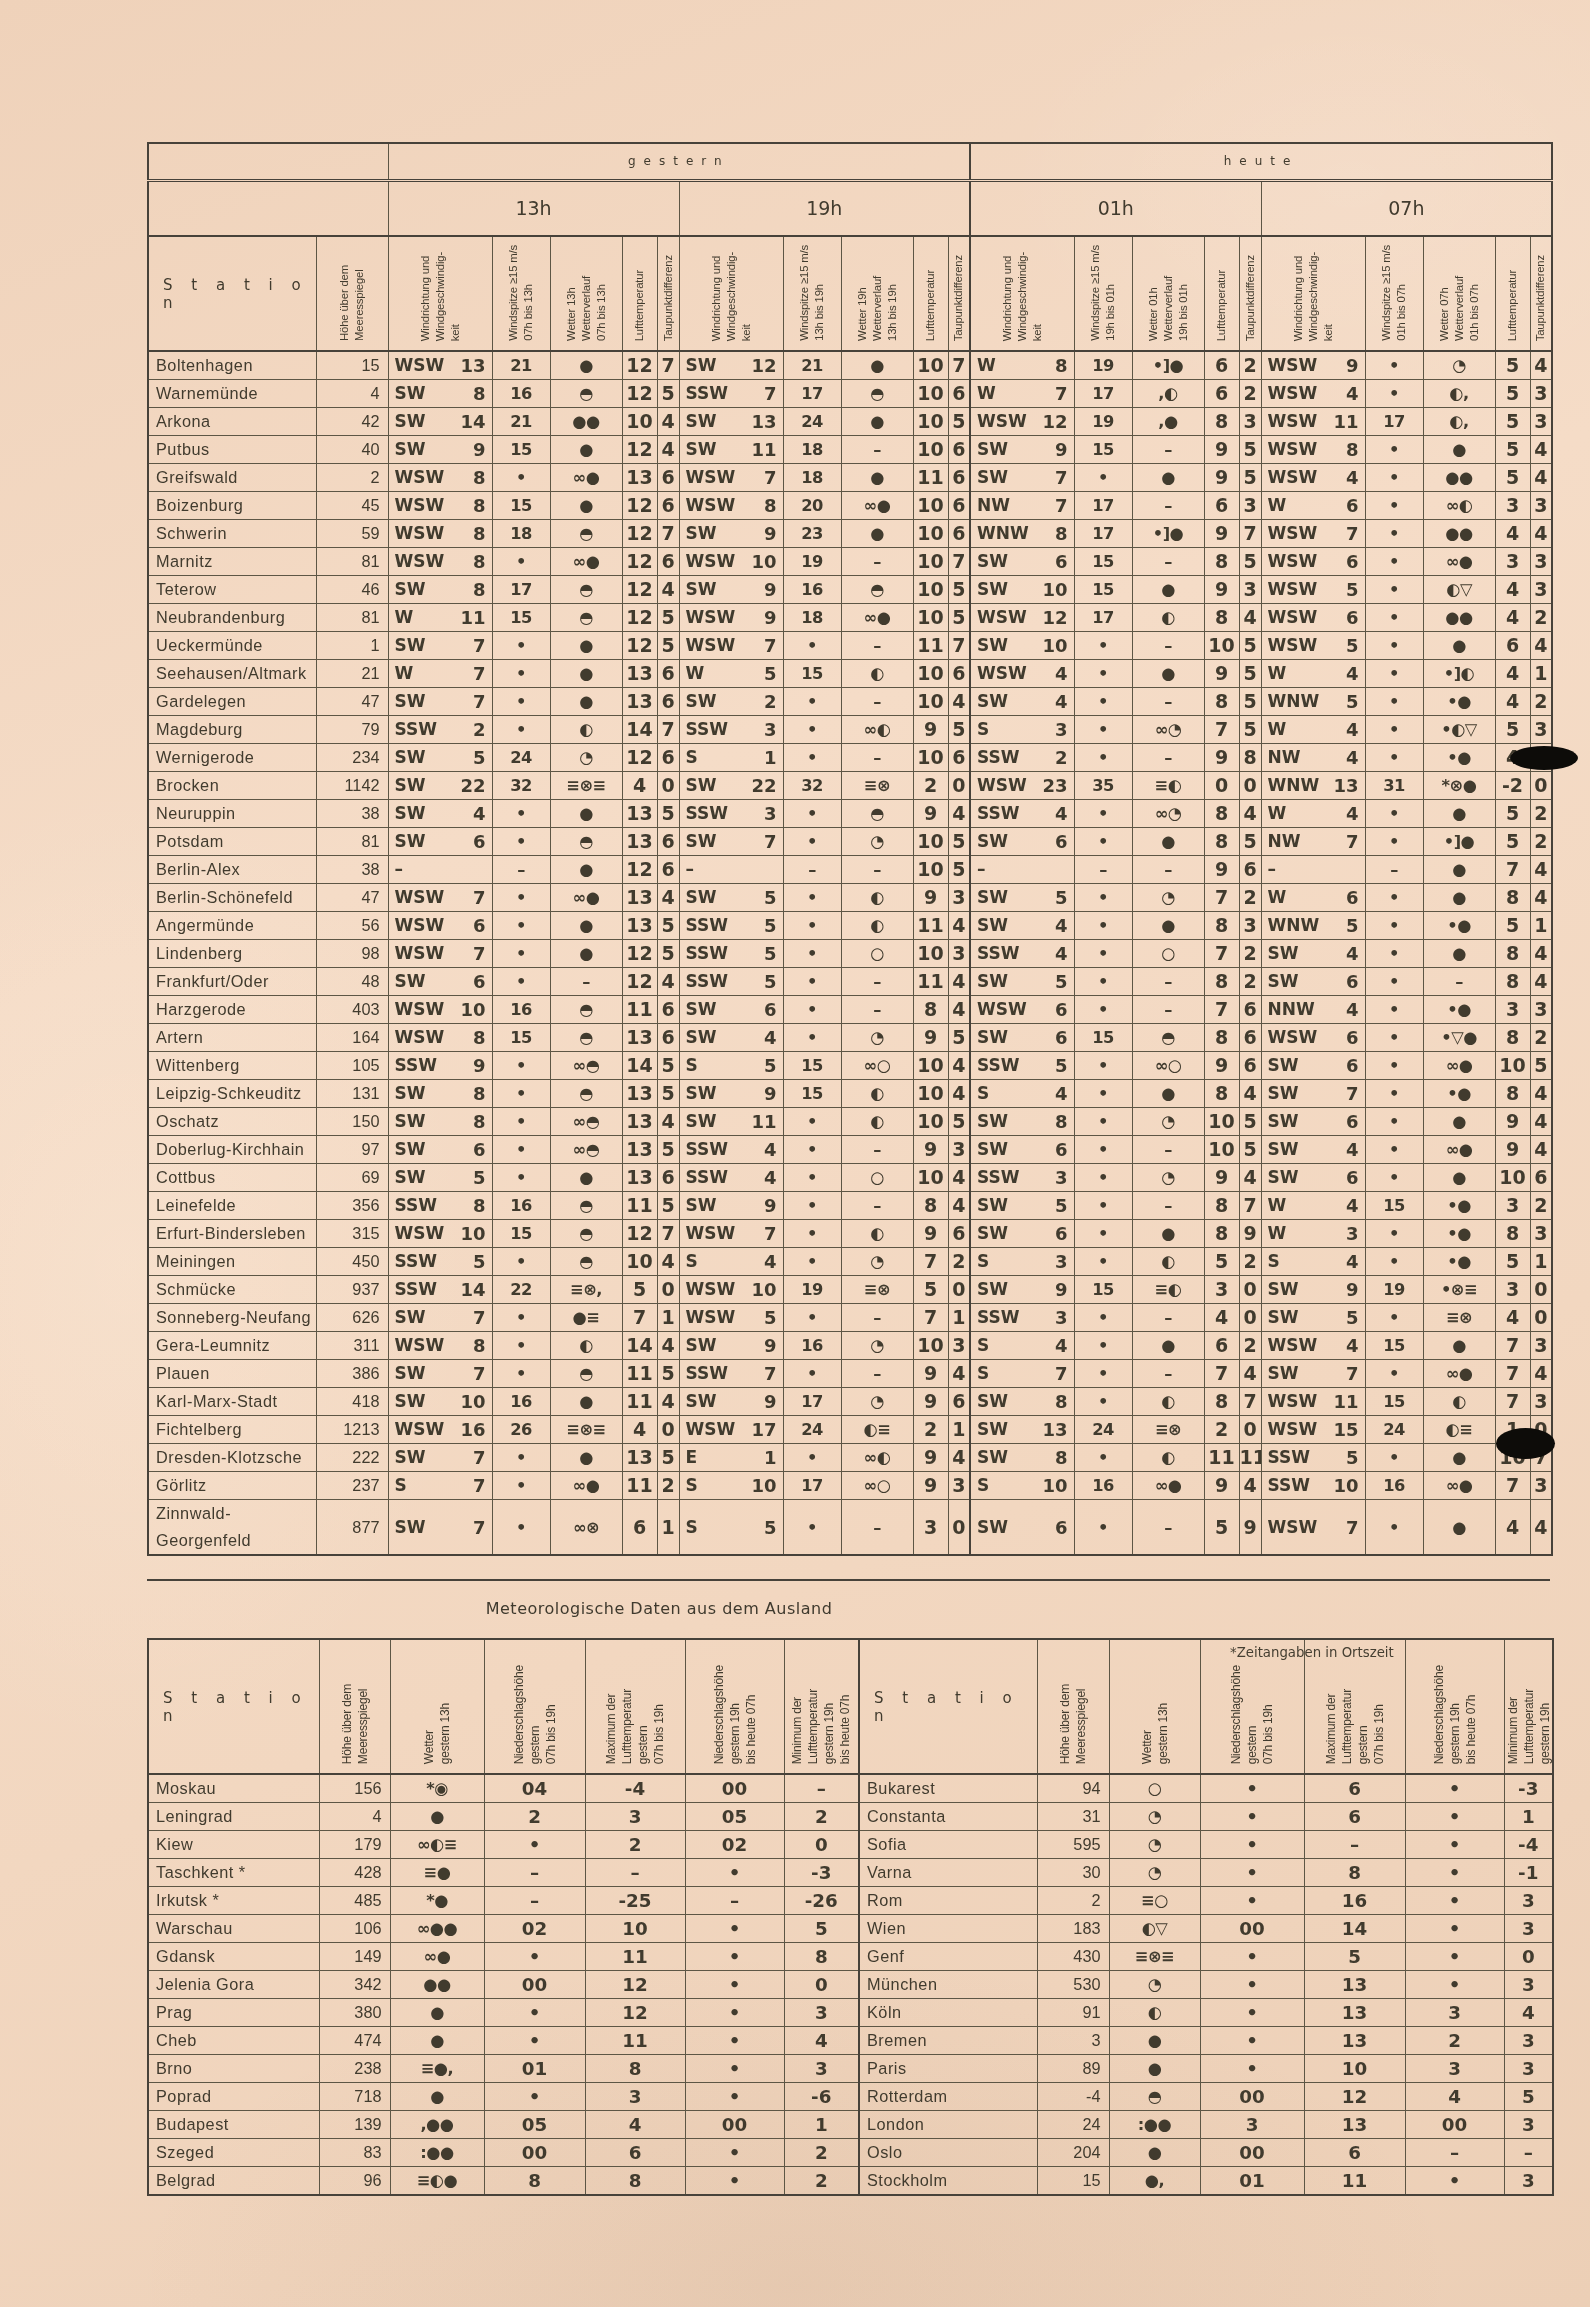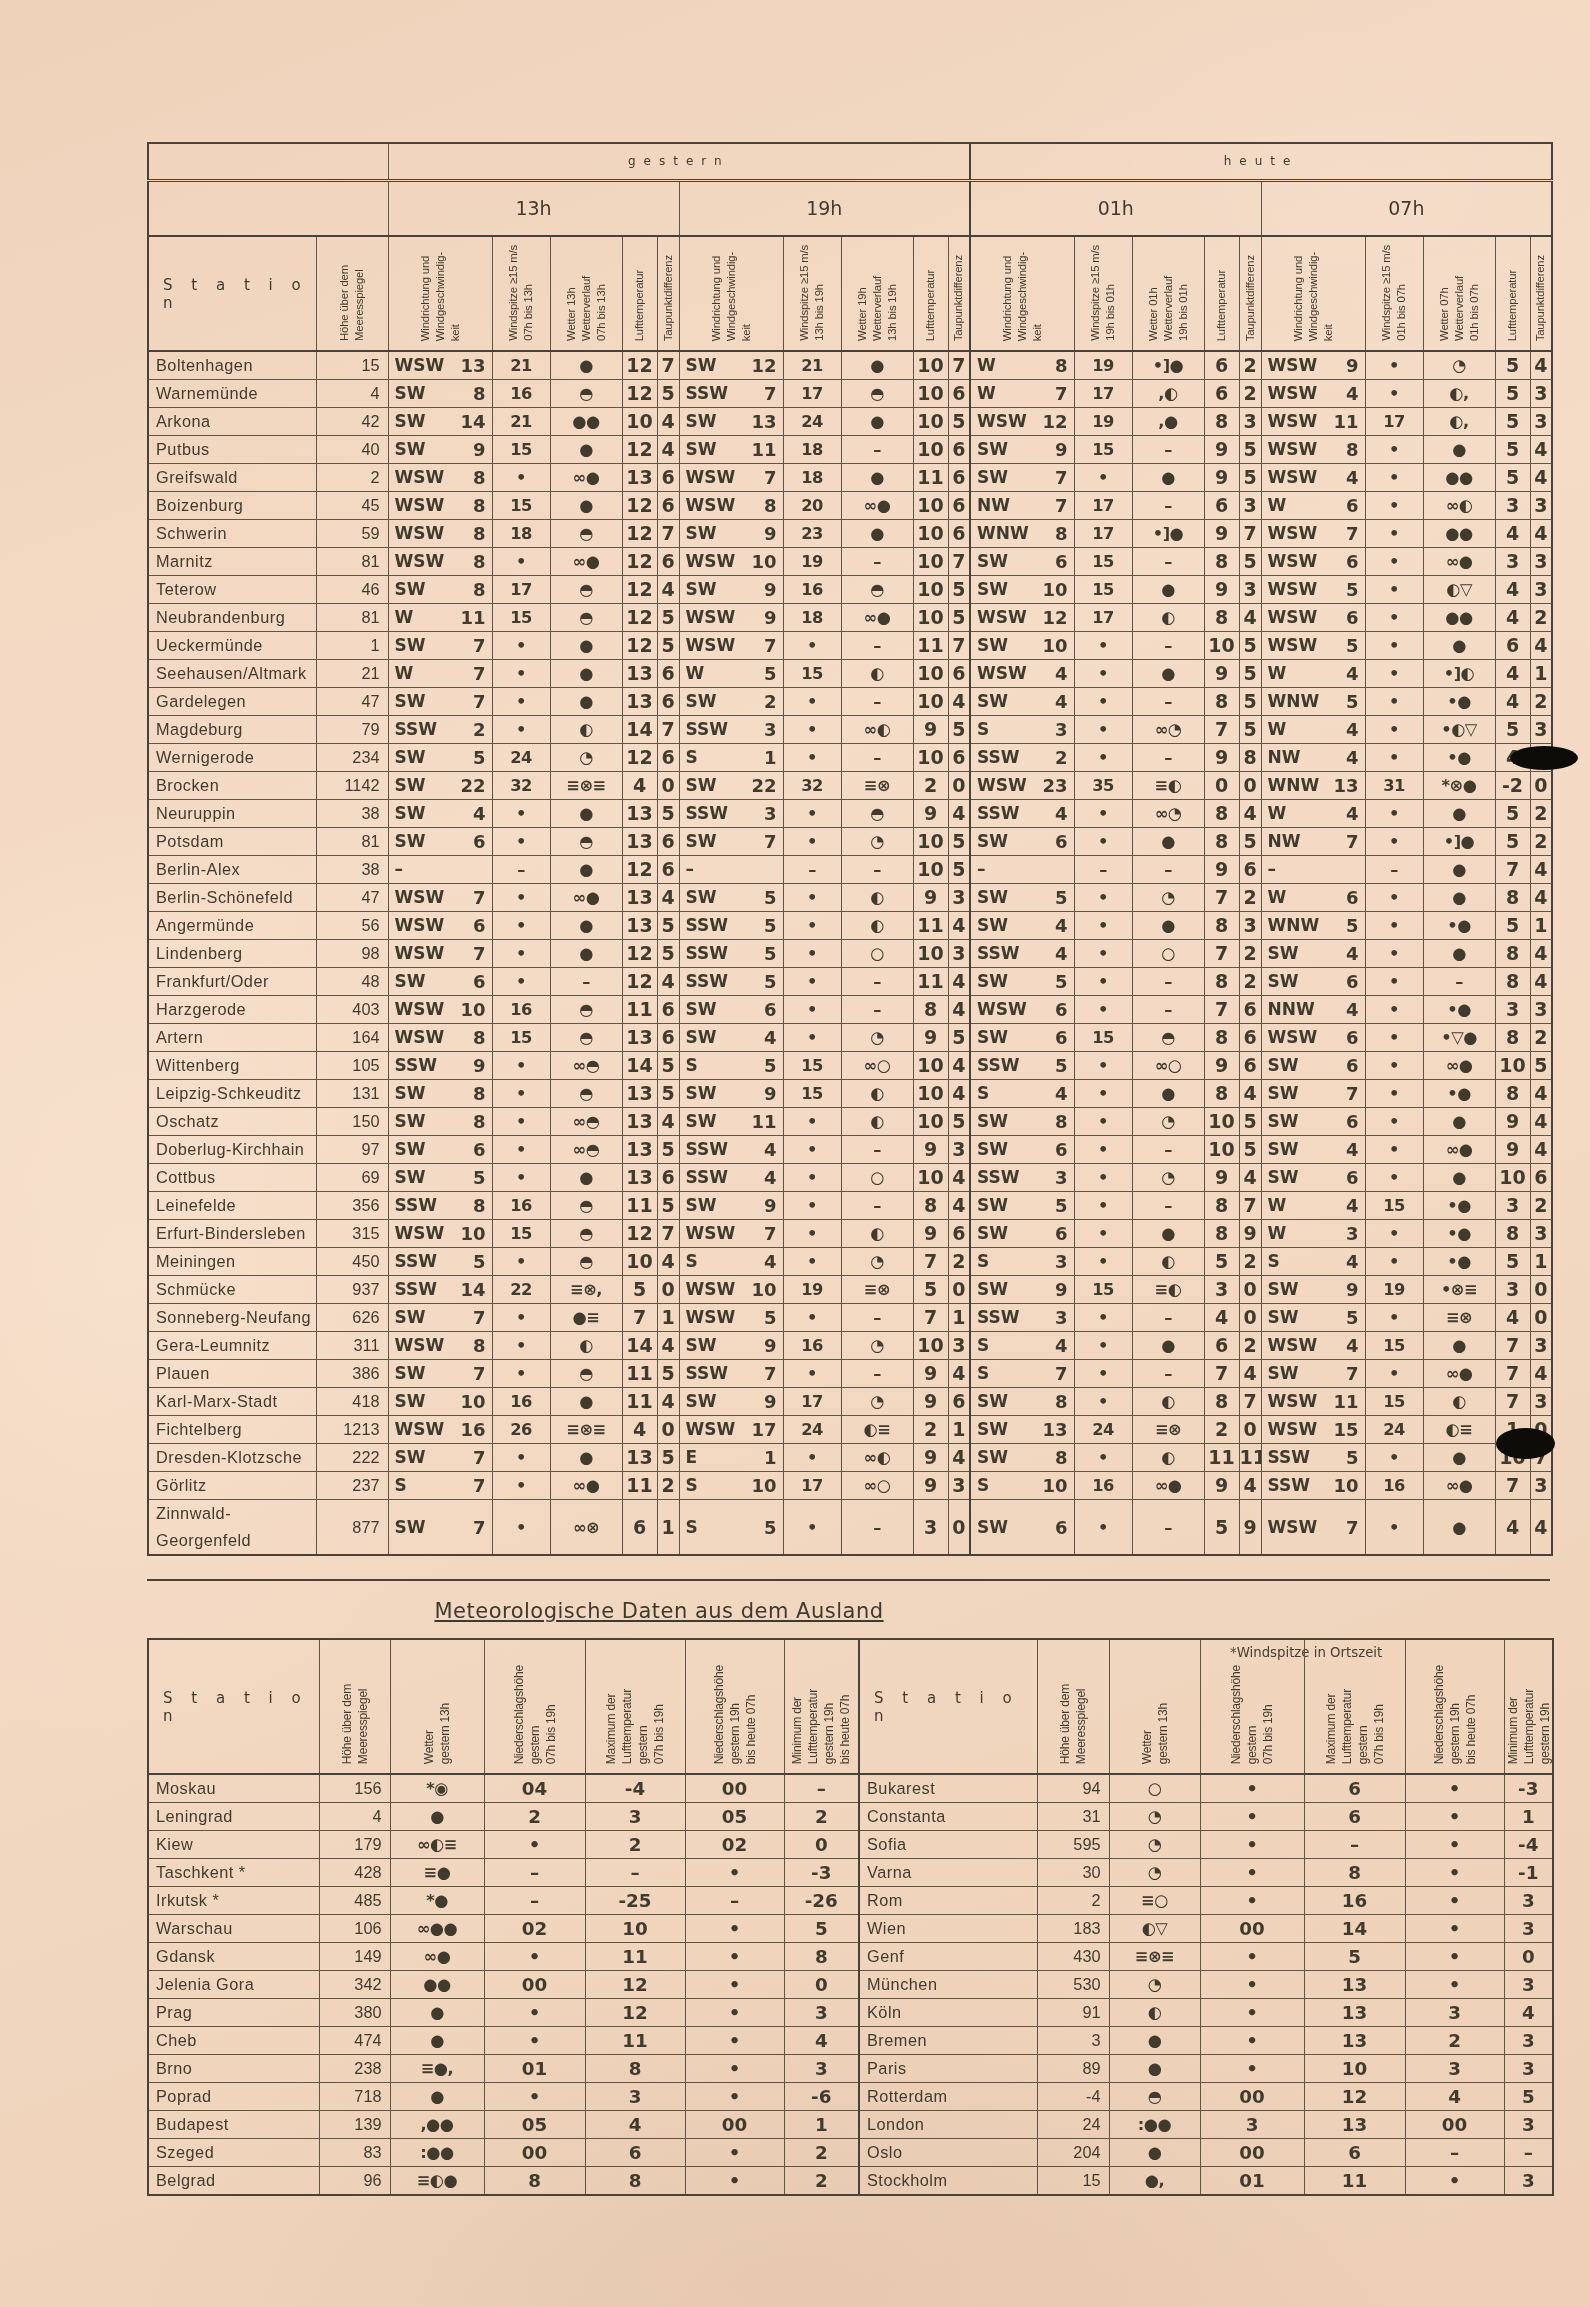--- a/index.html
+++ b/index.html
@@ -32,21 +32,21 @@
   .cw .spd{float:right;padding-right:6px;font-weight:700;font-size:18px;}
   .cg,.cx{font-weight:700;font-size:16.3px;letter-spacing:-0.5px;}
   .cn,.cp{font-weight:700;font-size:19px;}
   .bs{border-left:1.5px solid #47423a;}
   .hs{border-left:2px solid #47423a;margin-left:7px;}
   .sth{letter-spacing:7px;font-size:15px;text-align:left;padding-left:14px;}
   #main-table .h3 td.sth{vertical-align:middle;}
   
   #aus-rule{position:absolute;left:147px;top:1579px;width:1403px;height:1.5px;background:#47423a;}
   #aus-title{position:absolute;left:0;top:1599px;width:1318px;text-align:center;
-     font-size:21px;letter-spacing:0.5px;color:#3f3a2e;text-decoration:underline;}
+     font-size:16px;letter-spacing:0.5px;color:#3f3a2e;}
   #aus-note{position:absolute;left:1230px;top:1645px;width:321px;font-size:13.3px;text-align:left;color:#443e31;}
   .aus{position:absolute;top:1638px;}
   #aus-left{left:147px;width:712px;}
   #aus-right{left:858px;width:694px;}
   .aus td{height:27px;line-height:27px;}
   .aus .ah td{height:133px;border-bottom:2px solid #47423a;vertical-align:bottom;line-height:normal;}
   .aus .ah td.sth{vertical-align:middle;}
   .aus .an{font-weight:700;font-size:18.3px;}
   .aus .aw{font-weight:700;font-size:16.3px;letter-spacing:-0.5px;}
   table{border:2.5px solid #47423a;}
@@ -1695,21 +1695,21 @@
         <td class="cg">•</td>
         <td class="cx">●</td>
         <td class="cn">4</td>
         <td class="cp">4</td>
       </tr>
     </tbody>
 </table>
 
 <div id="aus-rule"></div>
 <div id="aus-title">Meteorologische Daten aus dem Ausland</div>
-<div id="aus-note">*Windspitze in Ortszeit</div>
+<div id="aus-note">*Zeitangaben in Ortszeit</div>
 
 <table id="aus-left" class="aus">
   <colgroup>
     <col style="width:171px">
       <col style="width:71px">
       <col style="width:94px">
     <col style="width:101px">
       <col style="width:100px">
       <col style="width:99px">
       <col style="width:75px">

